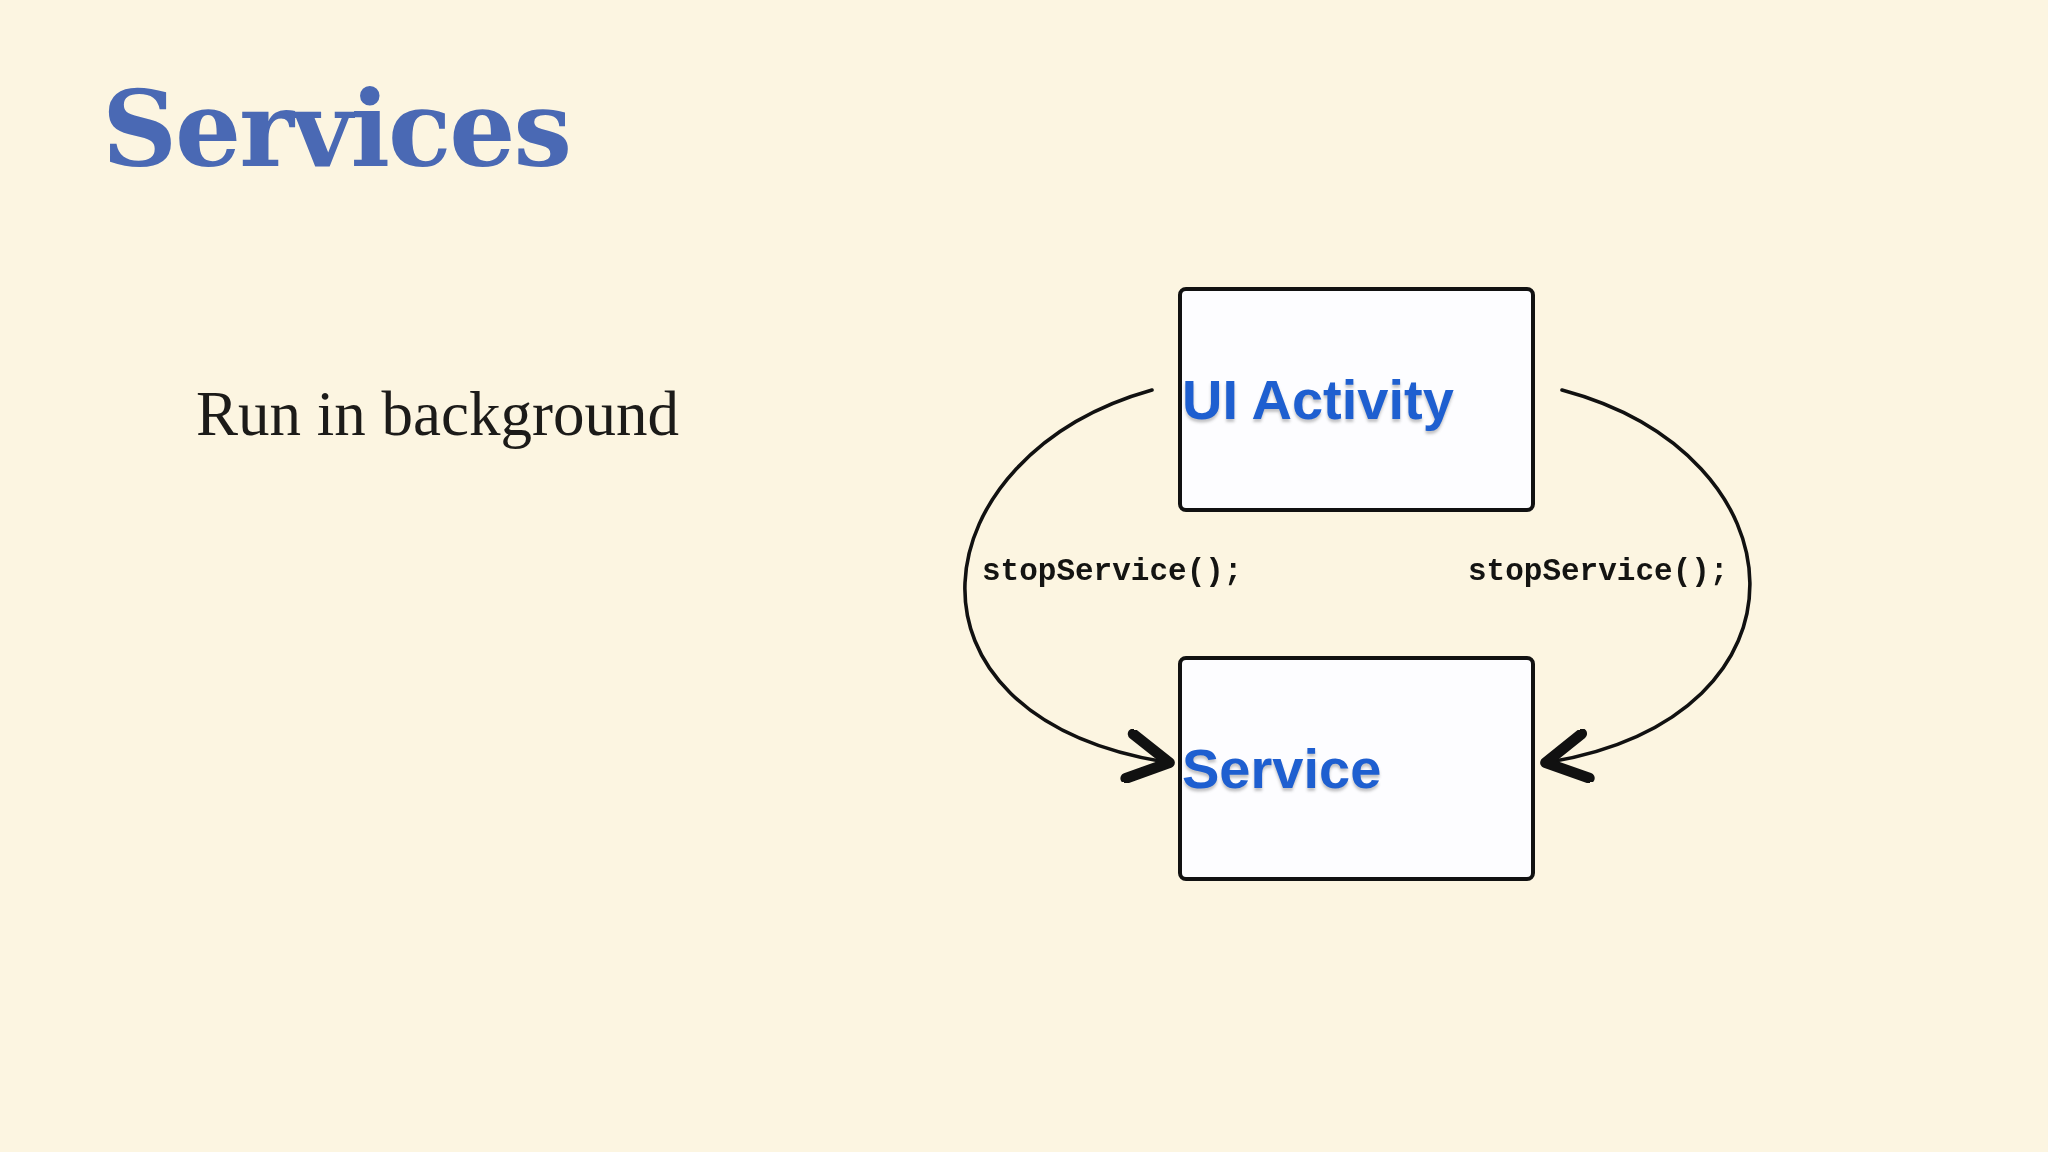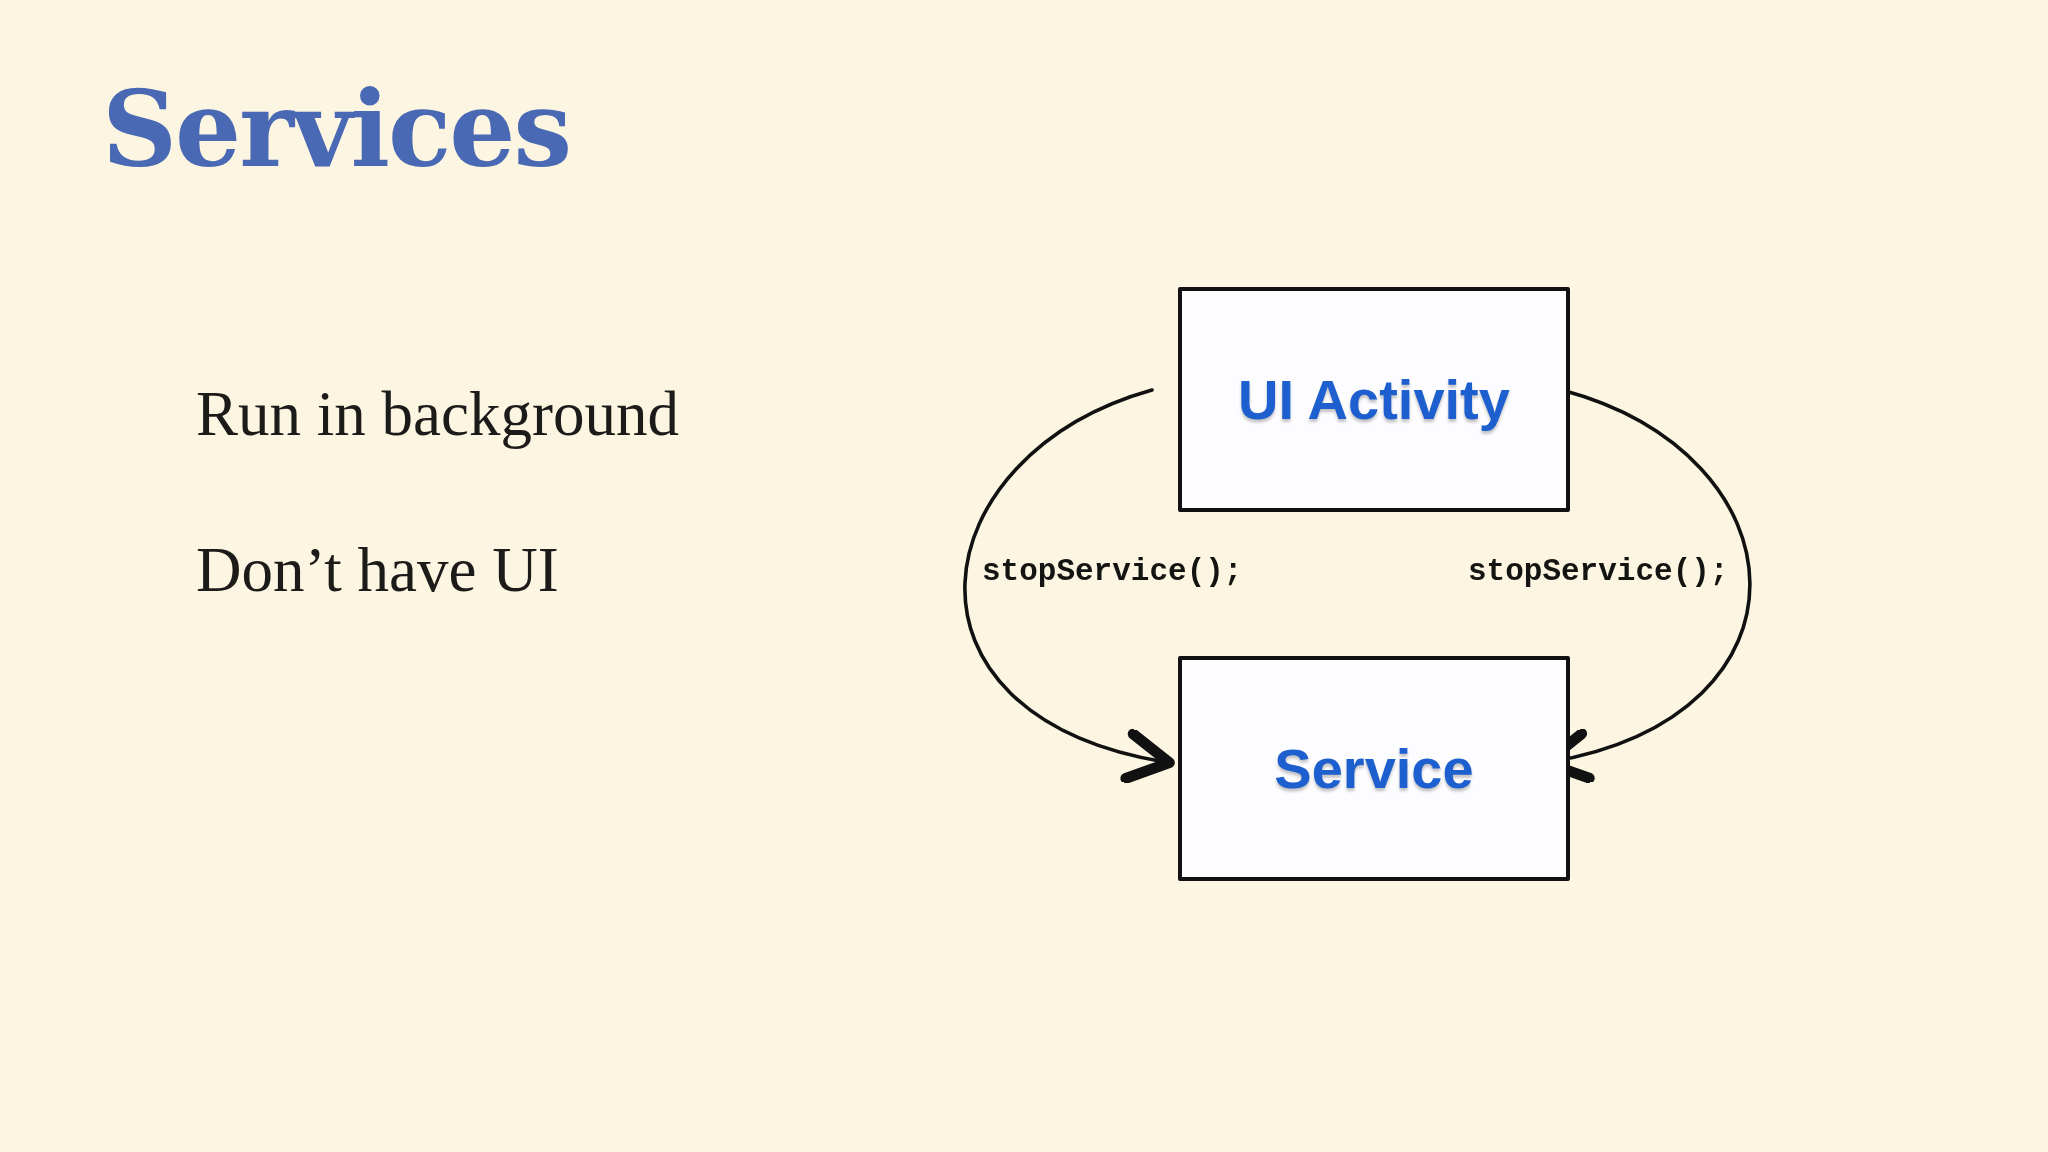--- a/index.html
+++ b/index.html
@@ -30,22 +30,21 @@
     color: #4A69B4;
   }
   .bullet-list {
     position: absolute;
     left: 196px;
     top: 378px;
     margin: 0;
     padding: 0;
     list-style: none;
     display: flex;
-    flex-direction: column;
-    gap: 84px;
+    flex-direction: row;
   }
   .bullet-list li {
     font-family: "Liberation Serif", serif;
     font-size: 63px;
     line-height: 1.15;
     color: #1C1B19;
   }
   .diagram {
     position: absolute;
     left: 940px;
@@ -56,29 +55,29 @@
   .diagram svg {
     position: absolute;
     left: 0;
     top: 0;
     width: 860px;
     height: 620px;
   }
   .node {
     position: absolute;
     left: 238px;
-    width: 392px;
+    width: 357px;
     height: 225px;
     box-sizing: border-box;
     background: #FDFDFF;
     border: 4px solid #111111;
-    border-radius: 2px;
+    border-radius: 8px;
     display: flex;
     align-items: center;
-    justify-content: center;
+    justify-content: flex-start;
   }
   .node-top { top: 17px; }
   .node-bottom { top: 386px; }
   .node-label {
     font-family: "Liberation Sans", sans-serif;
     font-weight: 700;
     font-size: 56px;
     color: #1E5FD0;
     text-shadow: 0 3px 3px rgba(60,60,60,0.30);
     white-space: nowrap;
@@ -96,21 +95,20 @@
 </style>
 </head>
 <body>
 
 <main class="slide">
 
   <h1 class="slide-title">Services</h1>
 
   <ul class="bullet-list">
     <li>Run in background</li>
-    <li>Don’t have UI</li>
   </ul>
 
   <section class="diagram">
 
     <svg viewBox="0 0 860 620" fill="none" xmlns="http://www.w3.org/2000/svg">
       <defs>
         <marker id="arrowhead" viewBox="0 0 12 12" refX="9.5" refY="6" markerWidth="15" markerHeight="15" orient="auto">
           <path d="M 1.5 1 L 10.5 6 L 1.5 11" fill="none" stroke="#111111" stroke-width="2.4" stroke-linecap="round" stroke-linejoin="round"></path>
         </marker>
       </defs>

